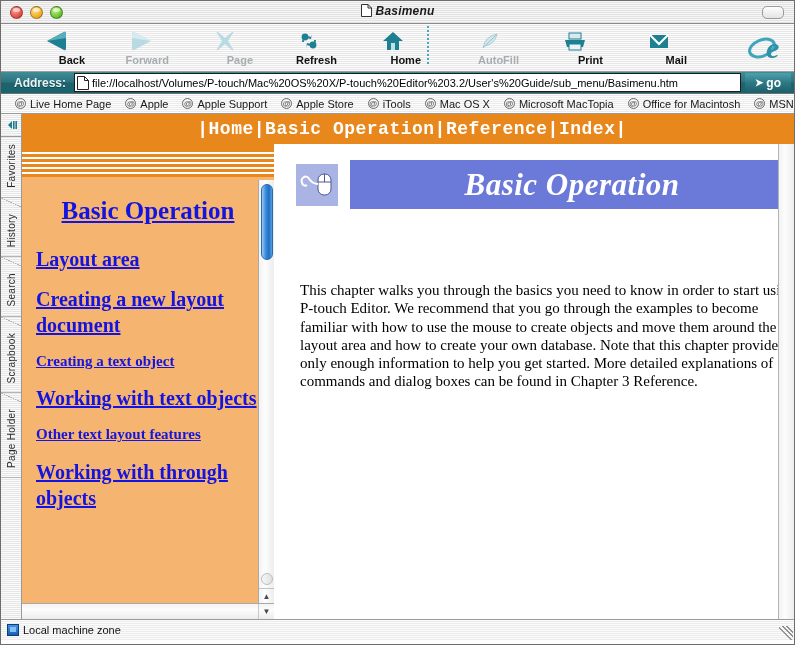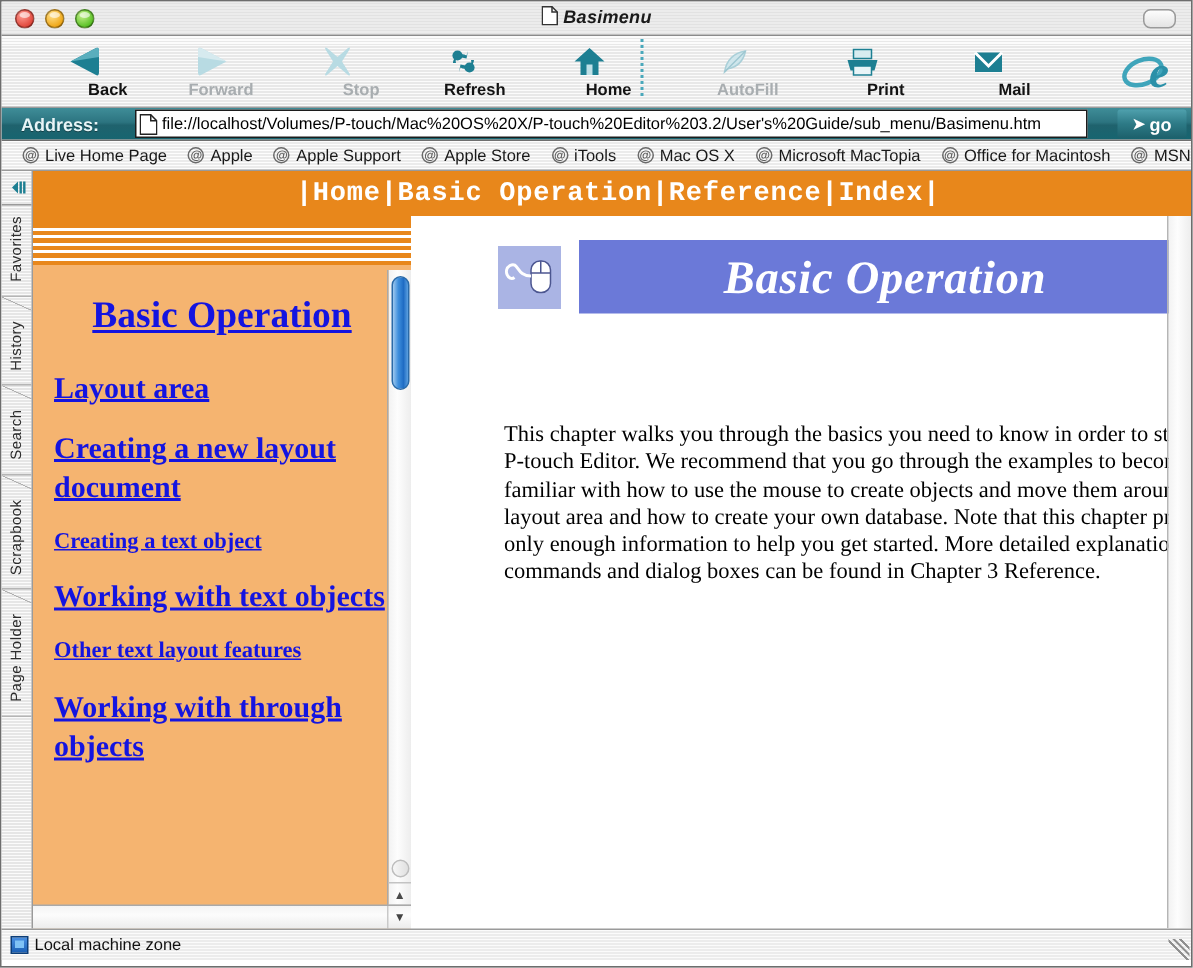--- a/index.html
+++ b/index.html
@@ -99,21 +99,20 @@
   }
 
   
   .addressbar {
     height: 22px;
     background: linear-gradient(to bottom, #3f8d98 0%, #2c7480 45%, #1f626d 55%, #176570 100%);
     display: flex; align-items: center;
     border-bottom: 1px solid #6f6f6f;
     padding: 0 3px;
     box-sizing: border-box;
-    gap: 16px;
   }
   .addr-label {
     color: #e7f5f7; font-size: 12px; font-weight: bold;
     padding: 0 8px 0 10px;
     text-shadow: 0 1px 0 rgba(0,0,0,.35);
   }
   .addr-field {
     flex: 1; height: 17px;
     background: #fff;
     border: 1px solid #1c1c1c;
@@ -215,21 +214,20 @@
     letter-spacing: .5px;
     white-space: nowrap;
     margin-left: 8px;
   }
 
   
   .frames {
     display: flex;
     height: 475px;
     position: relative;
-    gap: 36px;
   }
   .leftframe {
     width: 252px;
     position: relative;
     background: #f5b470;
     overflow: hidden;
   }
   .stripes {
     height: 36px;
     background:
@@ -444,21 +442,21 @@
       </div>
       <div class="tb-label">Forward</div>
     </div>
 
     <div class="tb-item disabled">
       <div class="tb-ico">
         <svg width="24" height="22" viewBox="0 0 24 22">
             <path d="M4 3 Q3 1 5 2 L12 8 L19 2 Q21 1 20 3 L15 11 L20 19 Q21 21 19 20 L12 14 L5 20 Q3 21 4 19 L9 11 Z" fill="#b8dbe3"></path>
           </svg>
       </div>
-      <div class="tb-label">Stop</div>
+      <div class="tb-label">Page</div>
     </div>
 
     <div class="tb-item">
       <div class="tb-ico">
         <svg width="24" height="22" viewBox="0 0 24 22">
           <path d="M5 12 a6 6 0 0 1 9-5 l1 -3 -1 5 -5 -1 3 -1 a4 4 0 0 0 -5 5 z" fill="#1d7f92"></path>
           <path d="M19 10 a6 6 0 0 1 -9 5 l-1 3 1 -5 5 1 -3 1 a4 4 0 0 0 5 -5 z" fill="#1d7f92"></path>
           <circle cx="8" cy="7" r="3.4" fill="#1d7f92"></circle>
           <circle cx="16" cy="15" r="3.4" fill="#1d7f92"></circle>
           <path d="M8 4.5 l4 2.5 -4 2.5z" fill="#1d7f92"></path>

